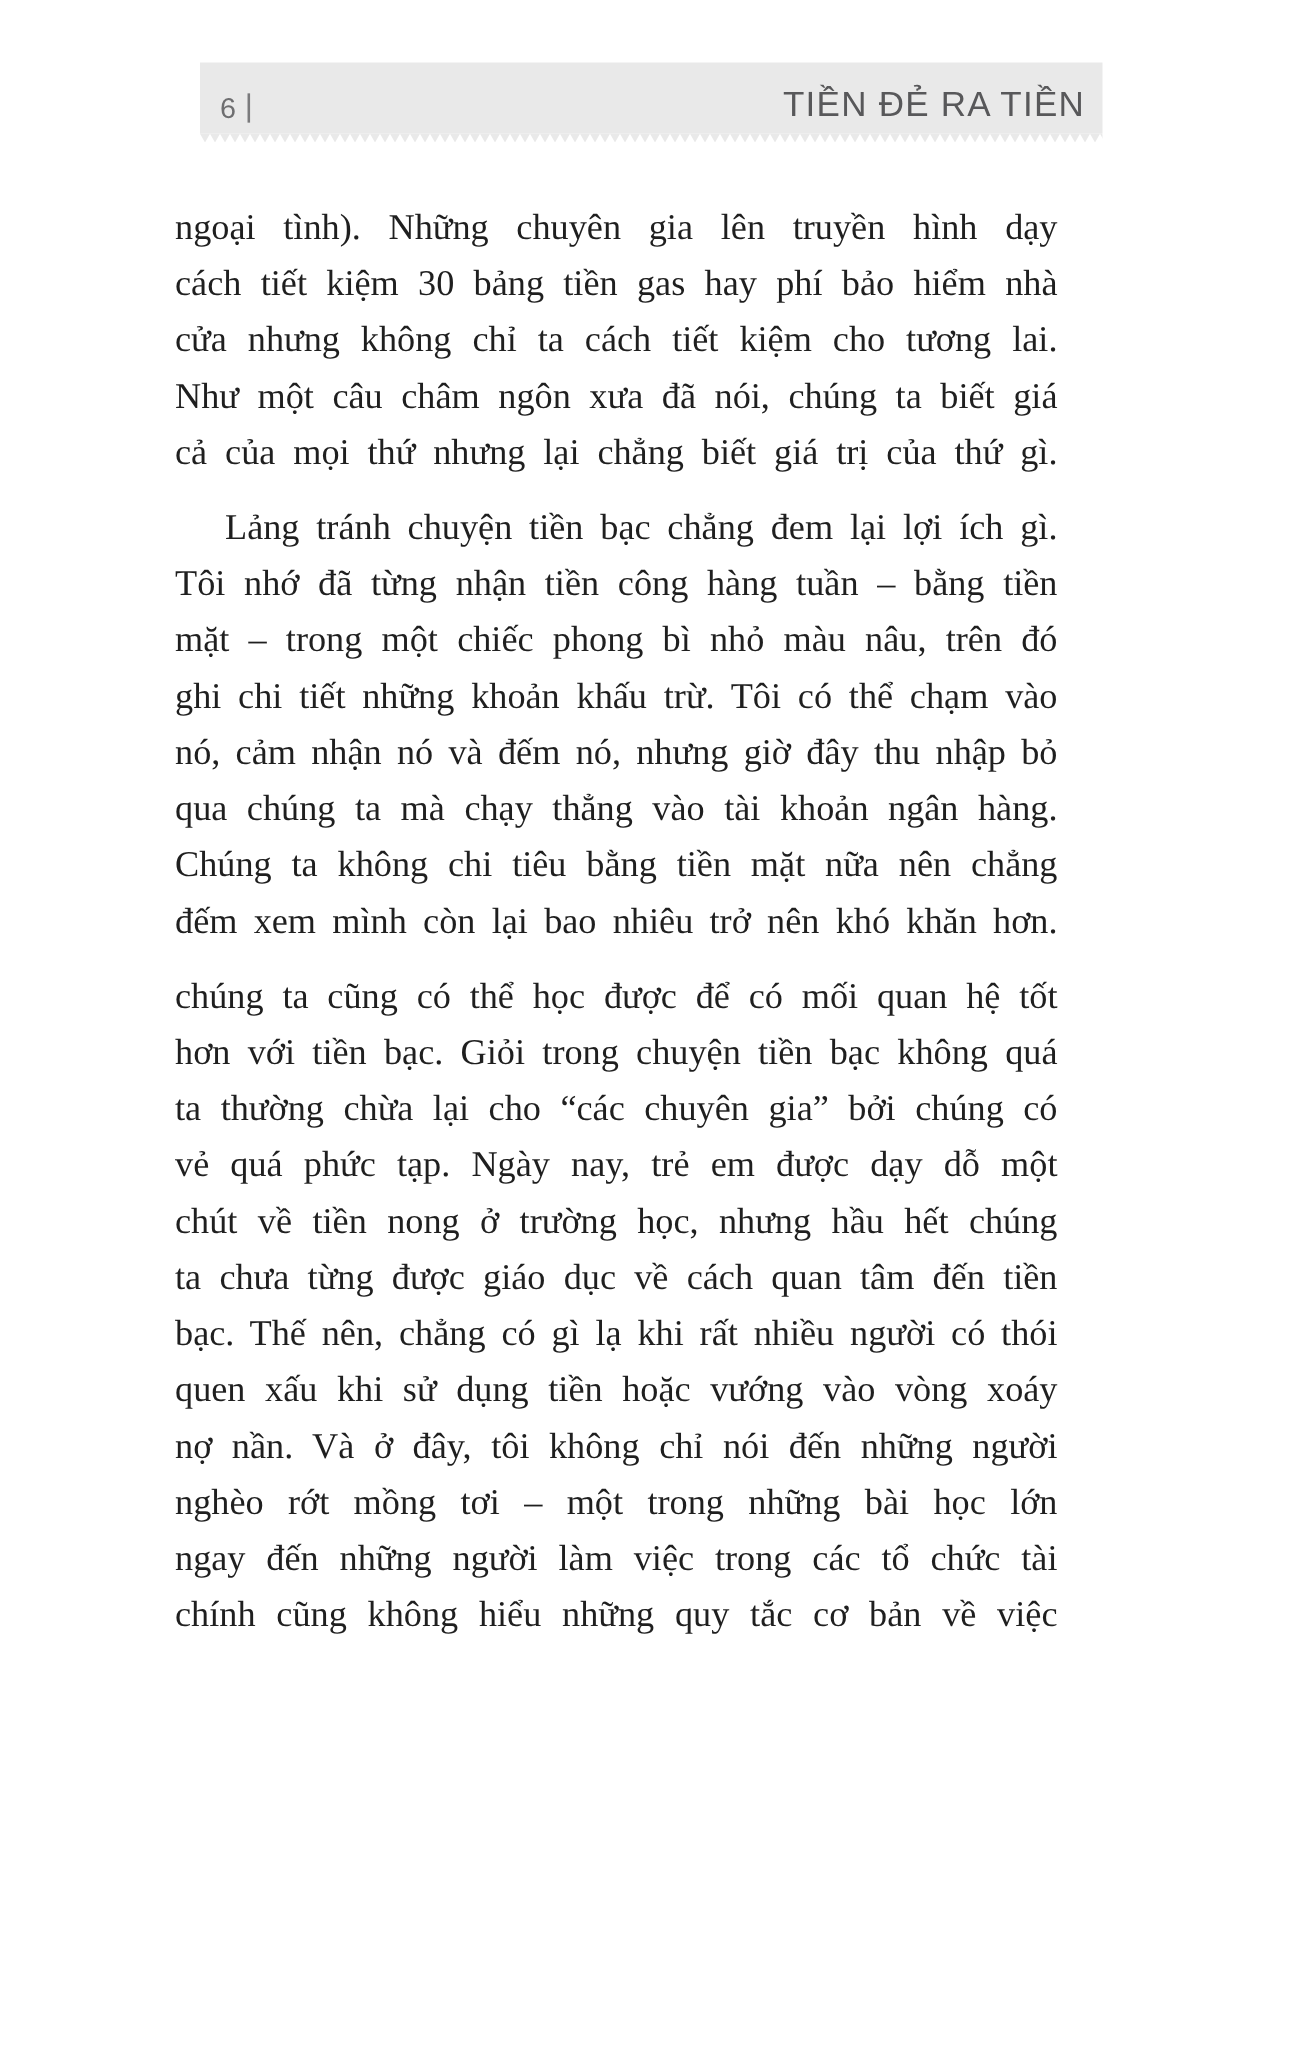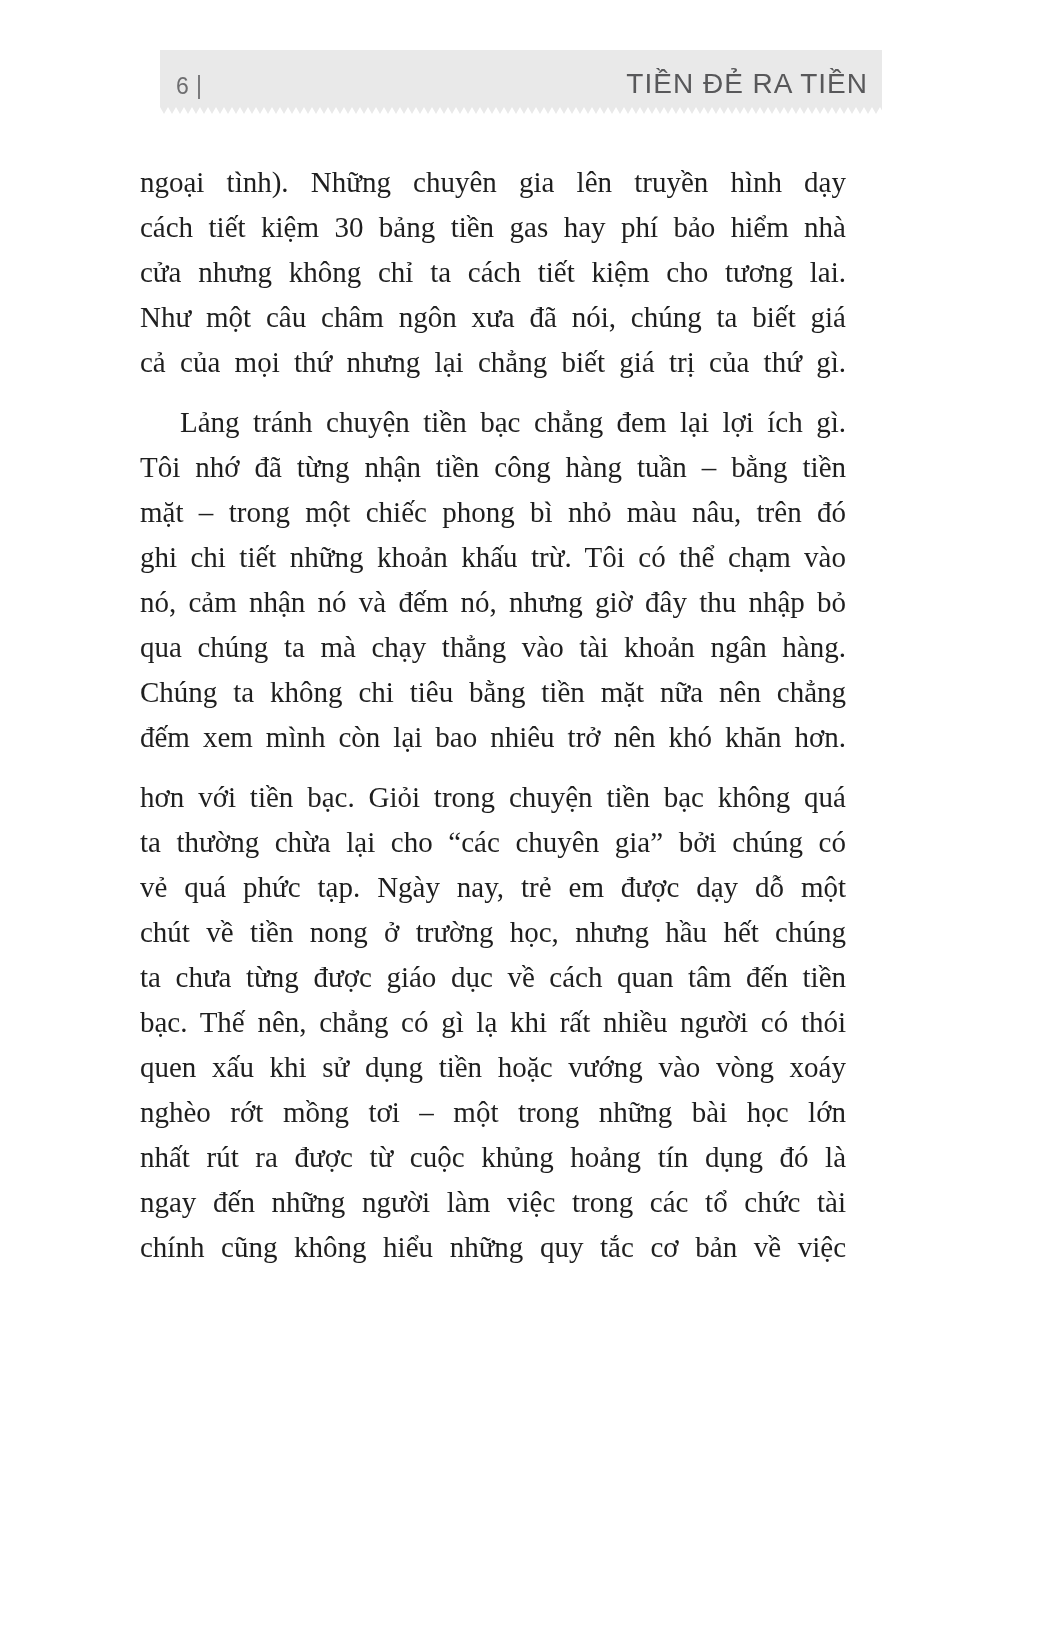--- a/index.html
+++ b/index.html
@@ -82,26 +82,27 @@
         <div class="line indent">Lảng tránh chuyện tiền bạc chẳng đem lại lợi ích gì.</div>
         <div class="line">Tôi nhớ đã từng nhận tiền công hàng tuần – bằng tiền</div>
         <div class="line">mặt – trong một chiếc phong bì nhỏ màu nâu, trên đó</div>
         <div class="line">ghi chi tiết những khoản khấu trừ. Tôi có thể chạm vào</div>
         <div class="line">nó, cảm nhận nó và đếm nó, nhưng giờ đây thu nhập bỏ</div>
         <div class="line">qua chúng ta mà chạy thẳng vào tài khoản ngân hàng.</div>
         <div class="line">Chúng ta không chi tiêu bằng tiền mặt nữa nên chẳng</div>
         <div class="line">đếm xem mình còn lại bao nhiêu trở nên khó khăn hơn.</div>
       </div>
       <div class="paragraph">
+        <div class="line">chúng ta cũng có thể học được để có mối quan hệ tốt</div>
         <div class="line">hơn với tiền bạc. Giỏi trong chuyện tiền bạc không quá</div>
         <div class="line">ta thường chừa lại cho “các chuyên gia” bởi chúng có</div>
         <div class="line">vẻ quá phức tạp. Ngày nay, trẻ em được dạy dỗ một</div>
         <div class="line">chút về tiền nong ở trường học, nhưng hầu hết chúng</div>
         <div class="line">ta chưa từng được giáo dục về cách quan tâm đến tiền</div>
         <div class="line">bạc. Thế nên, chẳng có gì lạ khi rất nhiều người có thói</div>
         <div class="line">quen xấu khi sử dụng tiền hoặc vướng vào vòng xoáy</div>
+        <div class="line">nợ nần. Và ở đây, tôi không chỉ nói đến những người</div>
         <div class="line">nghèo rớt mồng tơi – một trong những bài học lớn</div>
-        <div class="line">nhất rút ra được từ cuộc khủng hoảng tín dụng đó là</div>
         <div class="line">ngay đến những người làm việc trong các tổ chức tài</div>
         <div class="line">chính cũng không hiểu những quy tắc cơ bản về việc</div>
       </div>
     </main>
 </div>
 
 </body></html>

